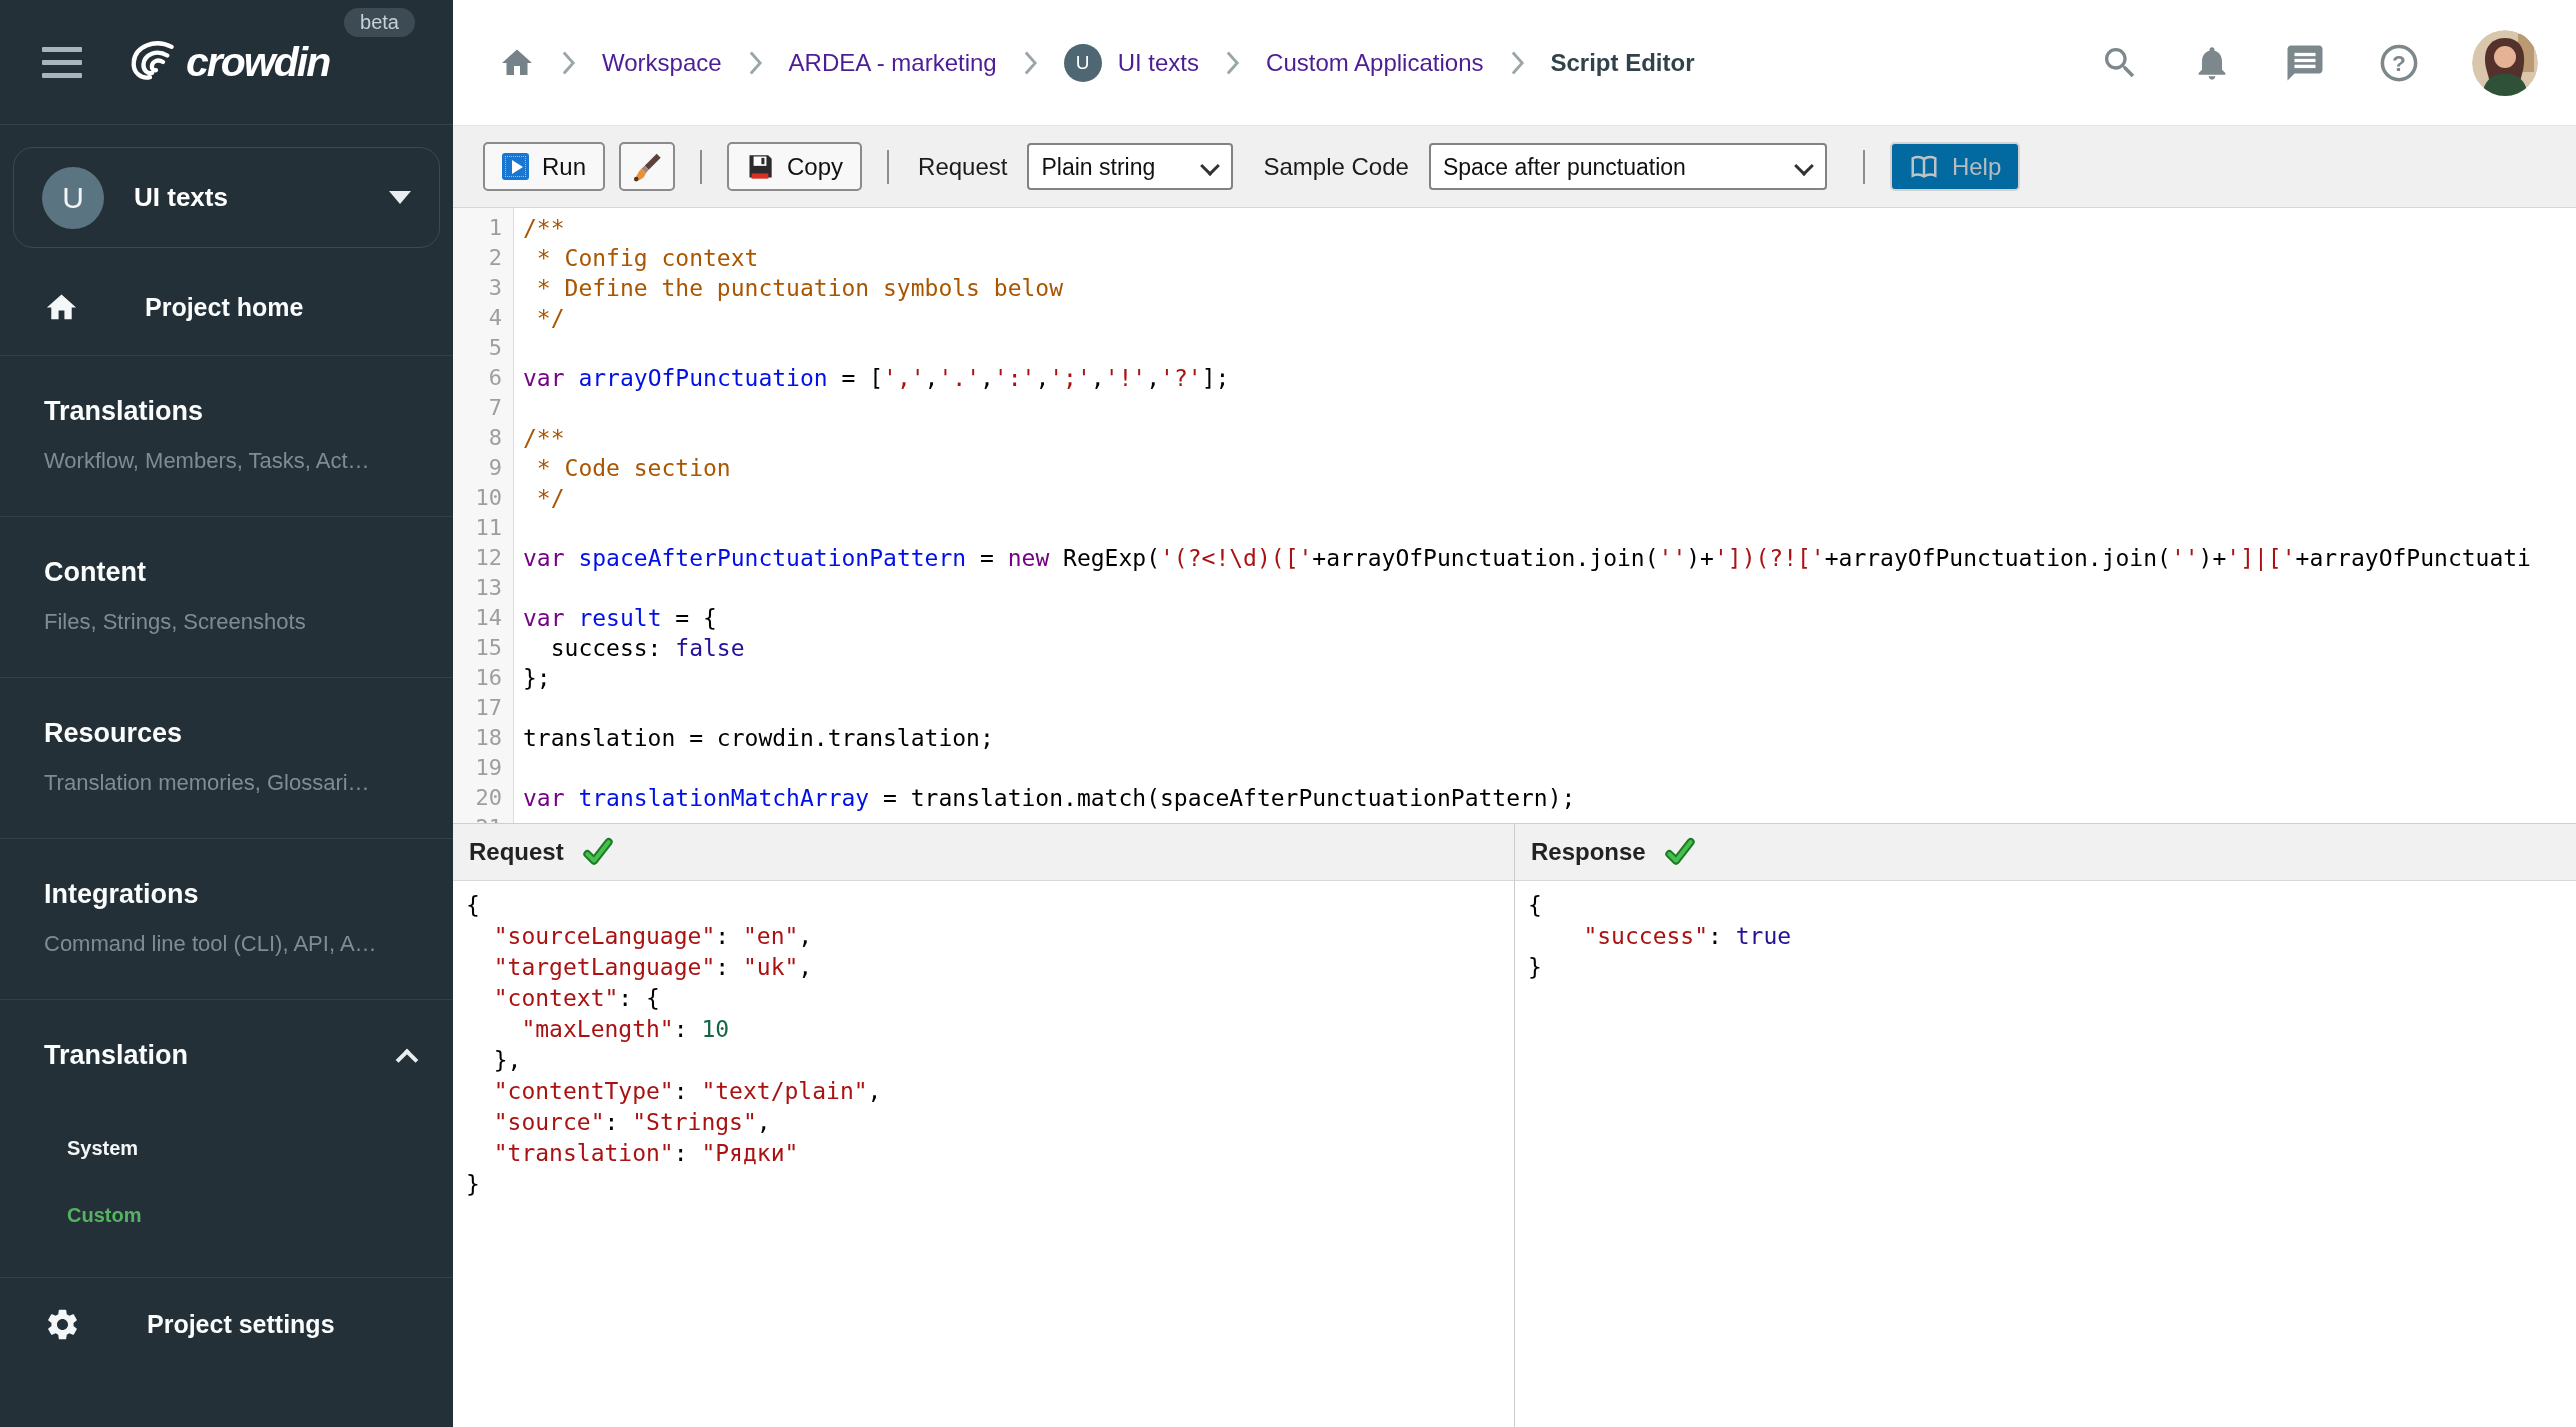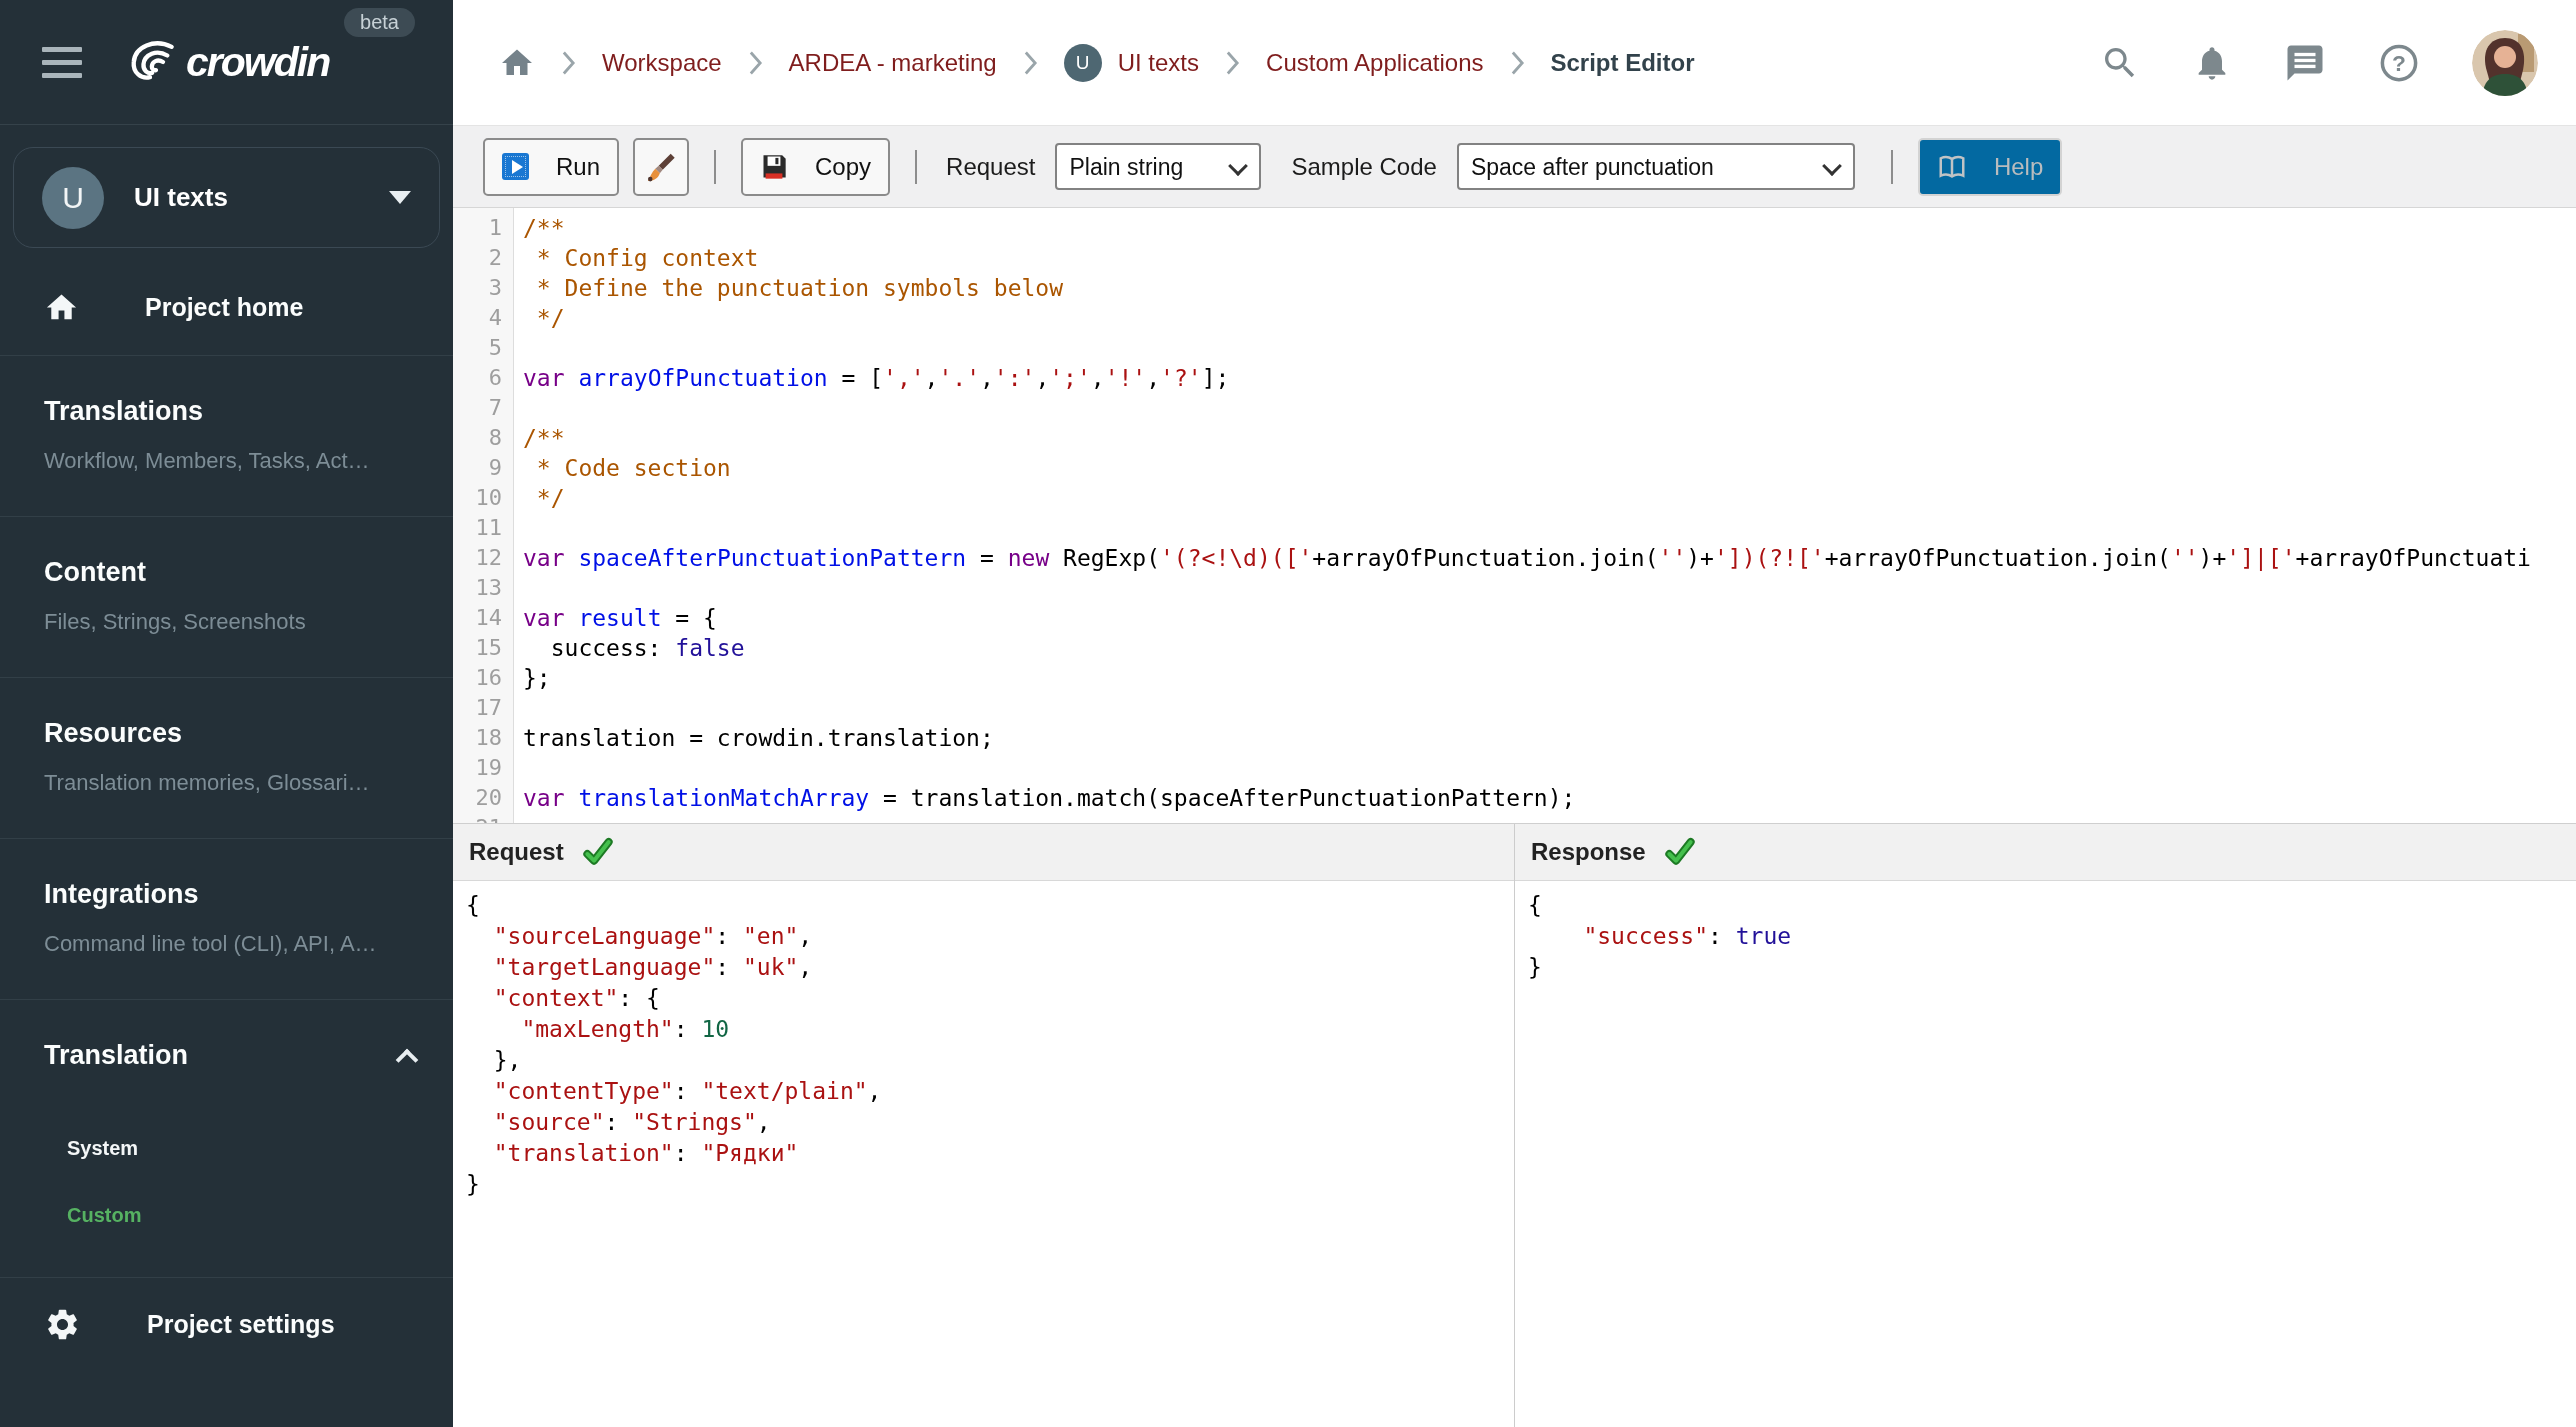--- a/index.html
+++ b/index.html
@@ -31,32 +31,32 @@
   .apps-children{margin:44px 0 2px 23px;}
   .app-child{font-size:20px;font-weight:600;color:#f4f7f8;padding:22px 0;cursor:pointer;}
   .app-child.active{color:#56b262;}
 
   
   .main{flex:1;display:flex;flex-direction:column;min-width:0;height:1428px;}
 
   
   .topbar{height:126px;background:#fff;border-bottom:1px solid #e4e4e4;display:flex;align-items:center;padding:0 38px 0 46px;flex:0 0 126px;}
   .crumbs{display:flex;align-items:center;gap:26px;min-width:0;}
-  .crumb{font-size:24px;color:#7f1d1d;cursor:pointer;white-space:nowrap;}
+  .crumb{font-size:24px;color:#4c1d95;cursor:pointer;white-space:nowrap;}
   .crumb.current{color:#32424b;font-weight:600;cursor:default;}
   .crumb-sep{flex:0 0 auto;display:flex;}
   .crumb-proj{display:flex;align-items:center;gap:16px;cursor:pointer;}
   .crumb-avatar{width:38px;height:38px;border-radius:50%;background:#4e6772;color:#fff;font-size:19px;display:flex;align-items:center;justify-content:center;}
   .top-icons{margin-left:auto;display:flex;align-items:center;gap:52px;}
   .top-icons .ic{cursor:pointer;display:flex;}
   .user-avatar{width:66px;height:66px;border-radius:50%;overflow:hidden;flex:0 0 66px;cursor:pointer;}
 
   
   .toolbar{height:82px;background:#f0f0f1;border-bottom:1px solid #d6d6d6;display:flex;align-items:center;padding:0 20px 0 30px;gap:14px;flex:0 0 82px;}
-  .btn{display:inline-flex;align-items:center;gap:27px;height:58px;padding:0 17px;background:#f8f8f8;border:2px solid #8b8b8b;border-radius:5px;font-size:24px;color:#111;cursor:pointer;font-family:inherit;}
+  .btn{display:inline-flex;align-items:center;gap:13px;height:49px;padding:0 17px;background:#f8f8f8;border:2px solid #8b8b8b;border-radius:5px;font-size:24px;color:#111;cursor:pointer;font-family:inherit;}
   .btn.icon-only{width:56px;justify-content:center;padding:0;}
   .btn.disabled{border-color:#d3d3d3;color:#b9bcbe;cursor:default;background:#0369a1;}
   .run-glyph{width:27px;height:27px;background:#1977d2;border-radius:3px;display:flex;align-items:center;justify-content:center;outline:1px dotted #9cc4ea;outline-offset:-4px;}
   .run-glyph i{display:block;width:0;height:0;border-top:7px solid transparent;border-bottom:7px solid transparent;border-left:11px solid #fff;margin-left:3px;}
   .tool-div{width:2px;height:34px;background:#8d8d8d;margin:0 11px;flex:0 0 2px;}
   .tool-label{font-size:24px;color:#1c1c1c;margin:0 6px 0 4px;white-space:nowrap;}
   .sel{position:relative;display:inline-flex;align-items:flex-end;}
   .sel select{appearance:none;-webkit-appearance:none;height:47px;font-size:23px;font-family:inherit;color:#111;background:#fff;border:2px solid #828282;border-radius:4px;padding:0 48px 0 12px;cursor:pointer;}
   .sel::after{content:"";position:absolute;right:16px;top:16px;width:11px;height:11px;border-right:3px solid #333;border-bottom:3px solid #333;transform:rotate(45deg);pointer-events:none;}
 

